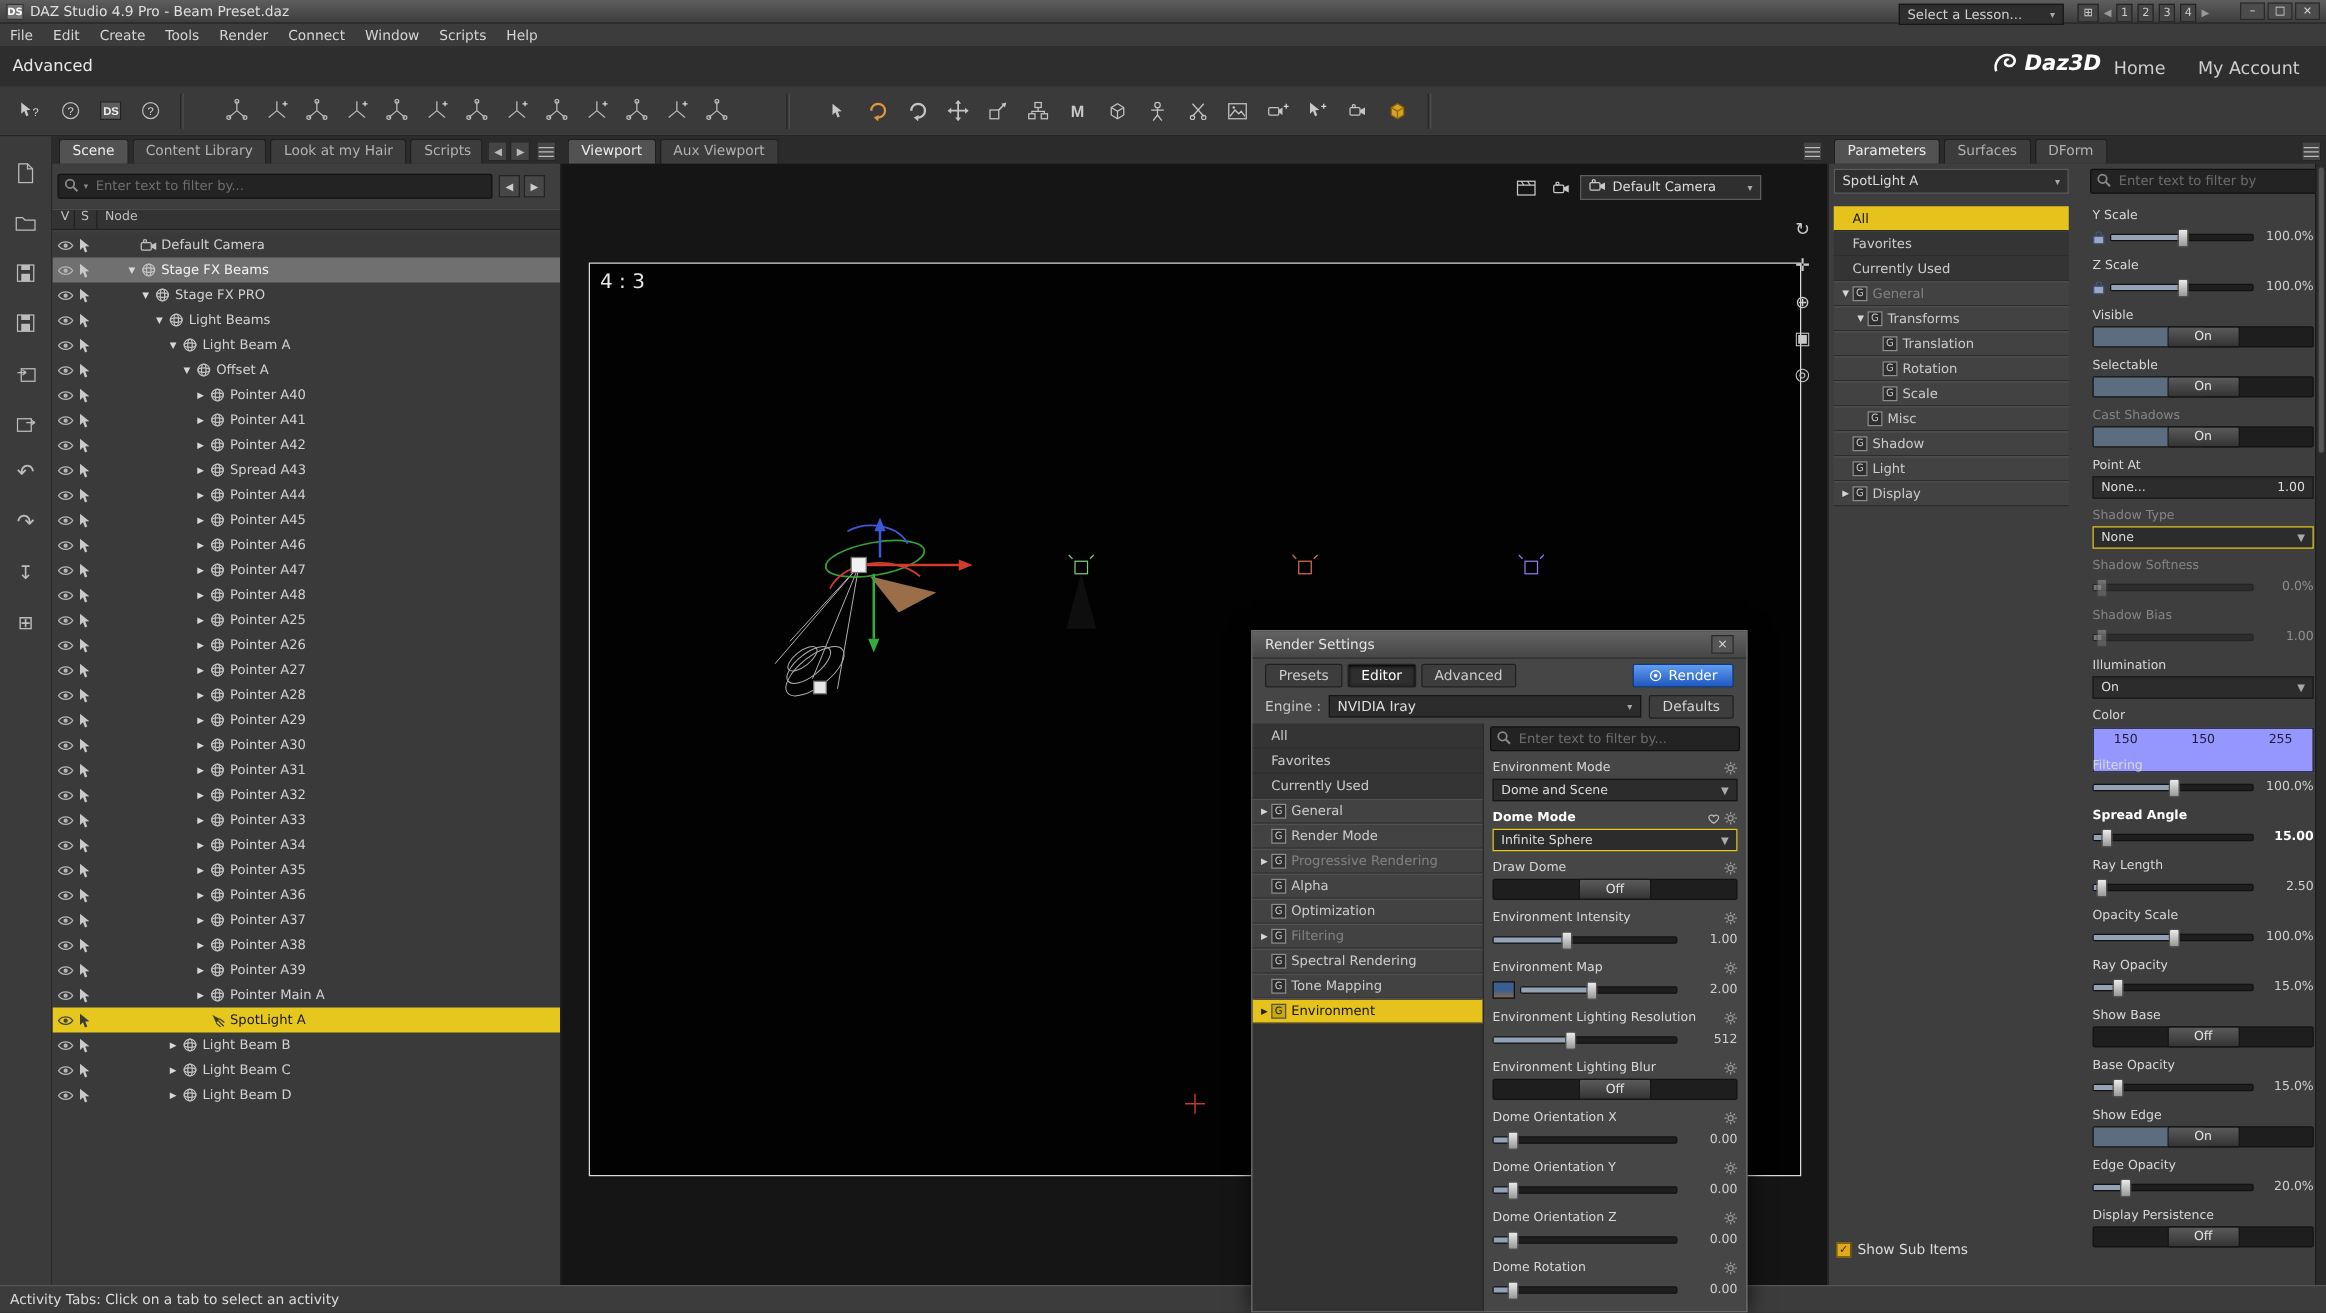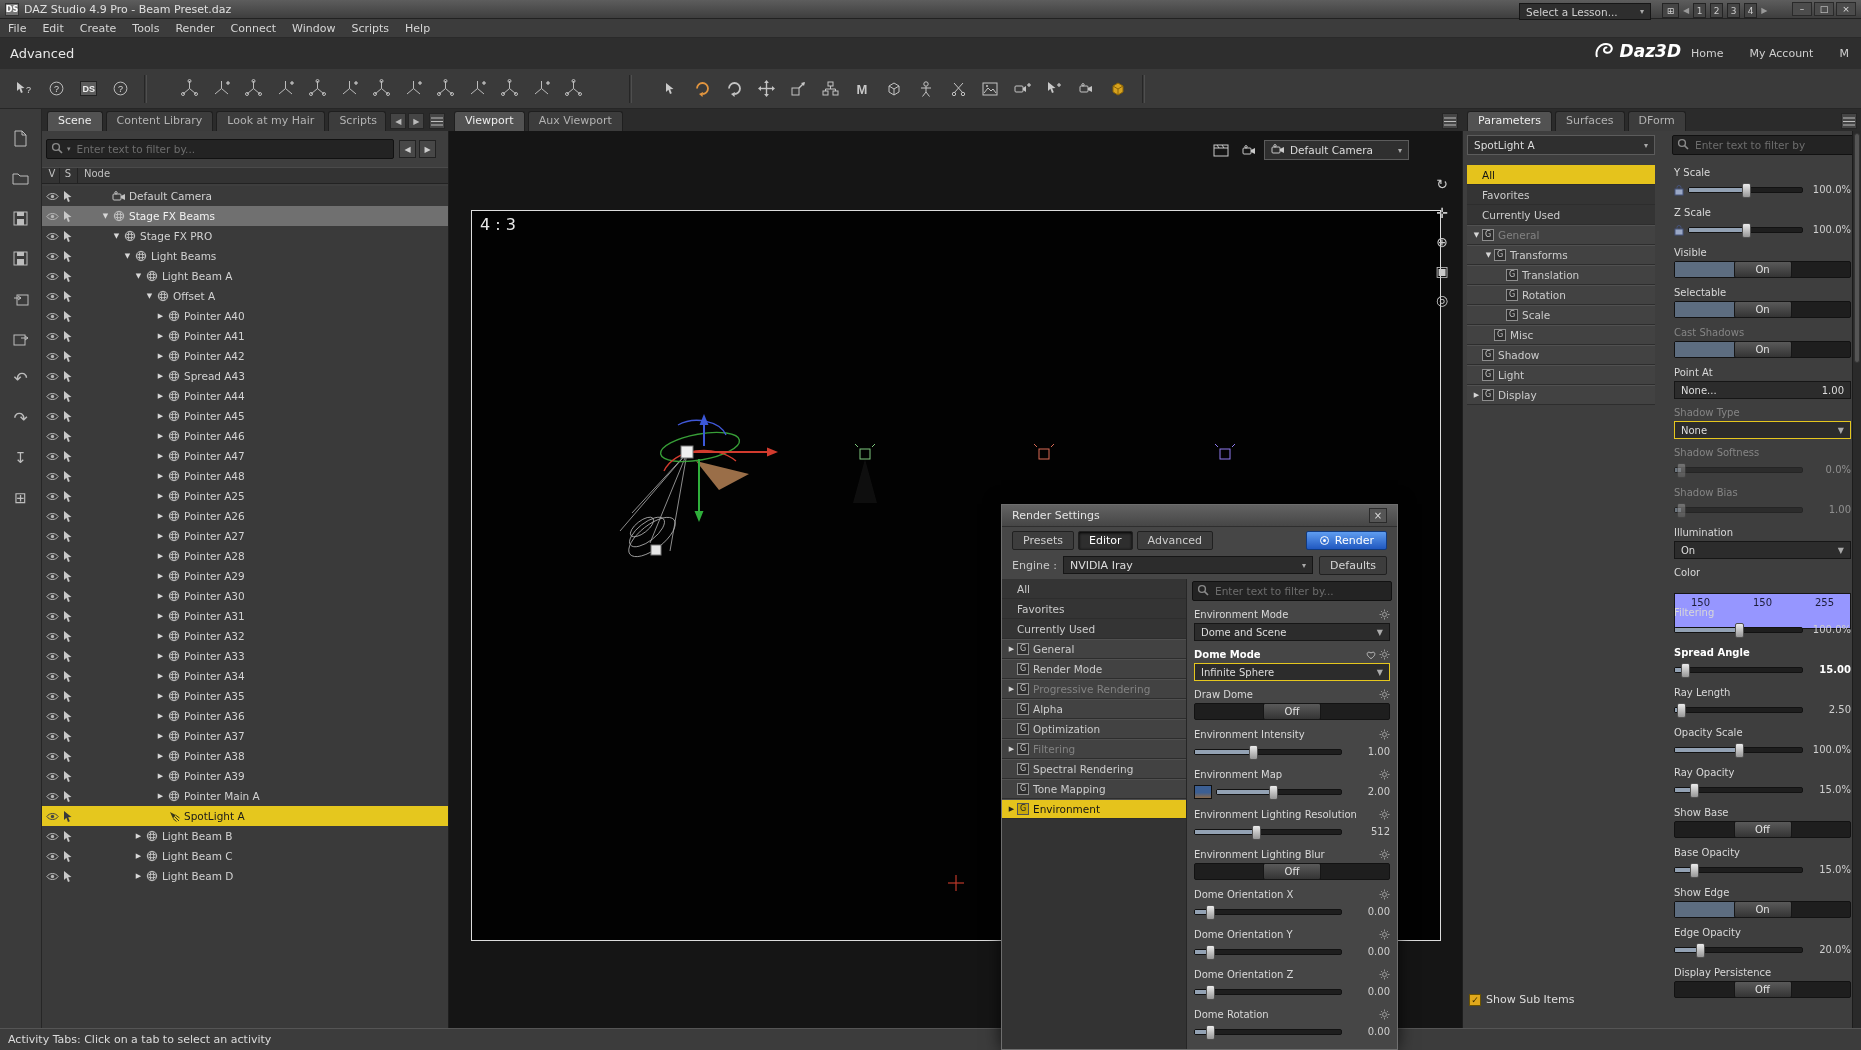--- a/index.html
+++ b/index.html
@@ -17,21 +17,21 @@
   .wbtn{width:20px;height:14px;background:#4c4c4c;border:1px solid #2a2a2a;color:#ddd;font-size:9px;
         display:flex;align-items:center;justify-content:center;}
   #menubar{left:0;top:19px;width:1861px;height:19px;background:#3c3c3c;display:flex;align-items:center;
            border-bottom:1px solid #2a2a2a;}
   .menu-item{padding:0 8px;color:#d6d6d6;}
   #header{left:0;top:38px;width:1861px;height:31px;background:#2e2e2e;display:flex;align-items:center;}
   #activity-label{margin-left:10px;font-size:13px;color:#e8e8e8;}
   #brandbox{position:absolute;right:180px;top:3px;display:flex;align-items:center;gap:6px;color:#fff;}
   #brand-name{font-size:17px;font-weight:bold;font-style:italic;}
   #headlinks{position:absolute;right:0;top:9px;width:170px;display:flex;gap:26px;overflow:hidden;white-space:nowrap;}
-  .headlink{color:#cfcfcf;font-size:11px;}
+  .headlink{color:#cfcfcf;font-size:14px;}
   #toolbar{left:0;top:69px;width:1861px;height:40px;background:#3a3a3a;border-bottom:1px solid #262626;
            display:flex;align-items:center;}
   .tgroup{display:flex;align-items:center;}
   .tsep{width:3px;height:28px;border-left:1px solid #262626;border-right:1px solid #4e4e4e;margin:0 8px;}
   .toolbtn{width:30px;height:30px;margin:0 1px;display:flex;align-items:center;justify-content:center;
            color:#c4c4c4;border-radius:2px;}
 
   
   #tabrow-bg{left:0;top:109px;width:1861px;height:22px;background:#2b2b2b;}
   .tabstrip{top:109px;height:22px;display:flex;align-items:flex-end;padding-left:5px;}
@@ -135,21 +135,21 @@
   .sval.bold{color:#fff;font-weight:bold;}
   .ptoggle{position:relative;height:17px;background:#1e1e1e;border:1px solid #121212;border-radius:2px;margin-top:1px;}
   .ptoggle.on .tfill{position:absolute;left:0;top:0;bottom:0;width:50%;background:#5d6d80;}
   .tbtn{position:absolute;left:50%;transform:translateX(-50%);top:-1px;height:17px;width:58px;
         background:linear-gradient(#5a5a5a,#343434);border:1px solid #161616;color:#e4e4e4;text-align:center;
         line-height:15px;font-size:10px;border-radius:2px;}
   .pdrop{position:relative;height:18px;background:#2c2c2c;border:1px solid #161616;display:flex;align-items:center;
          padding:0 6px;color:#dedede;font-size:10px;margin-top:1px;}
   .pdrop.hl{border:1px solid #e5c71e;}
   .pcolor{height:36px;display:flex;justify-content:space-between;padding:0 16px;font-size:10px;line-height:18px;
-          color:#1c1c38;border:1px solid #161616;margin-top:13px;}
+          color:#1c1c38;border:1px solid #161616;margin-top:2px;}
   .sval2{margin-left:auto;color:#dedede;font-size:10px;}
   .mapthumb{width:18px;height:14px;background:linear-gradient(#3c5f93 55%,#8a6a4a);border:1px solid #111;flex:0 0 auto;}
   .picon{display:flex;align-items:center;}
 
   
   #rswin{left:1001px;top:504px;width:397px;height:546px;background:#464646;border:1px solid #6e6e6e;
          box-shadow:0 0 16px rgba(0,0,0,.7);z-index:60;overflow:hidden;}
   #rstitle{height:22px;background:linear-gradient(#636363,#464646);display:flex;align-items:center;
            padding:0 10px;color:#e4e4e4;border-bottom:1px solid #2e2e2e;}
   #rsclose{margin-left:auto;width:18px;height:15px;background:#555;border:1px solid #2a2a2a;color:#ddd;

